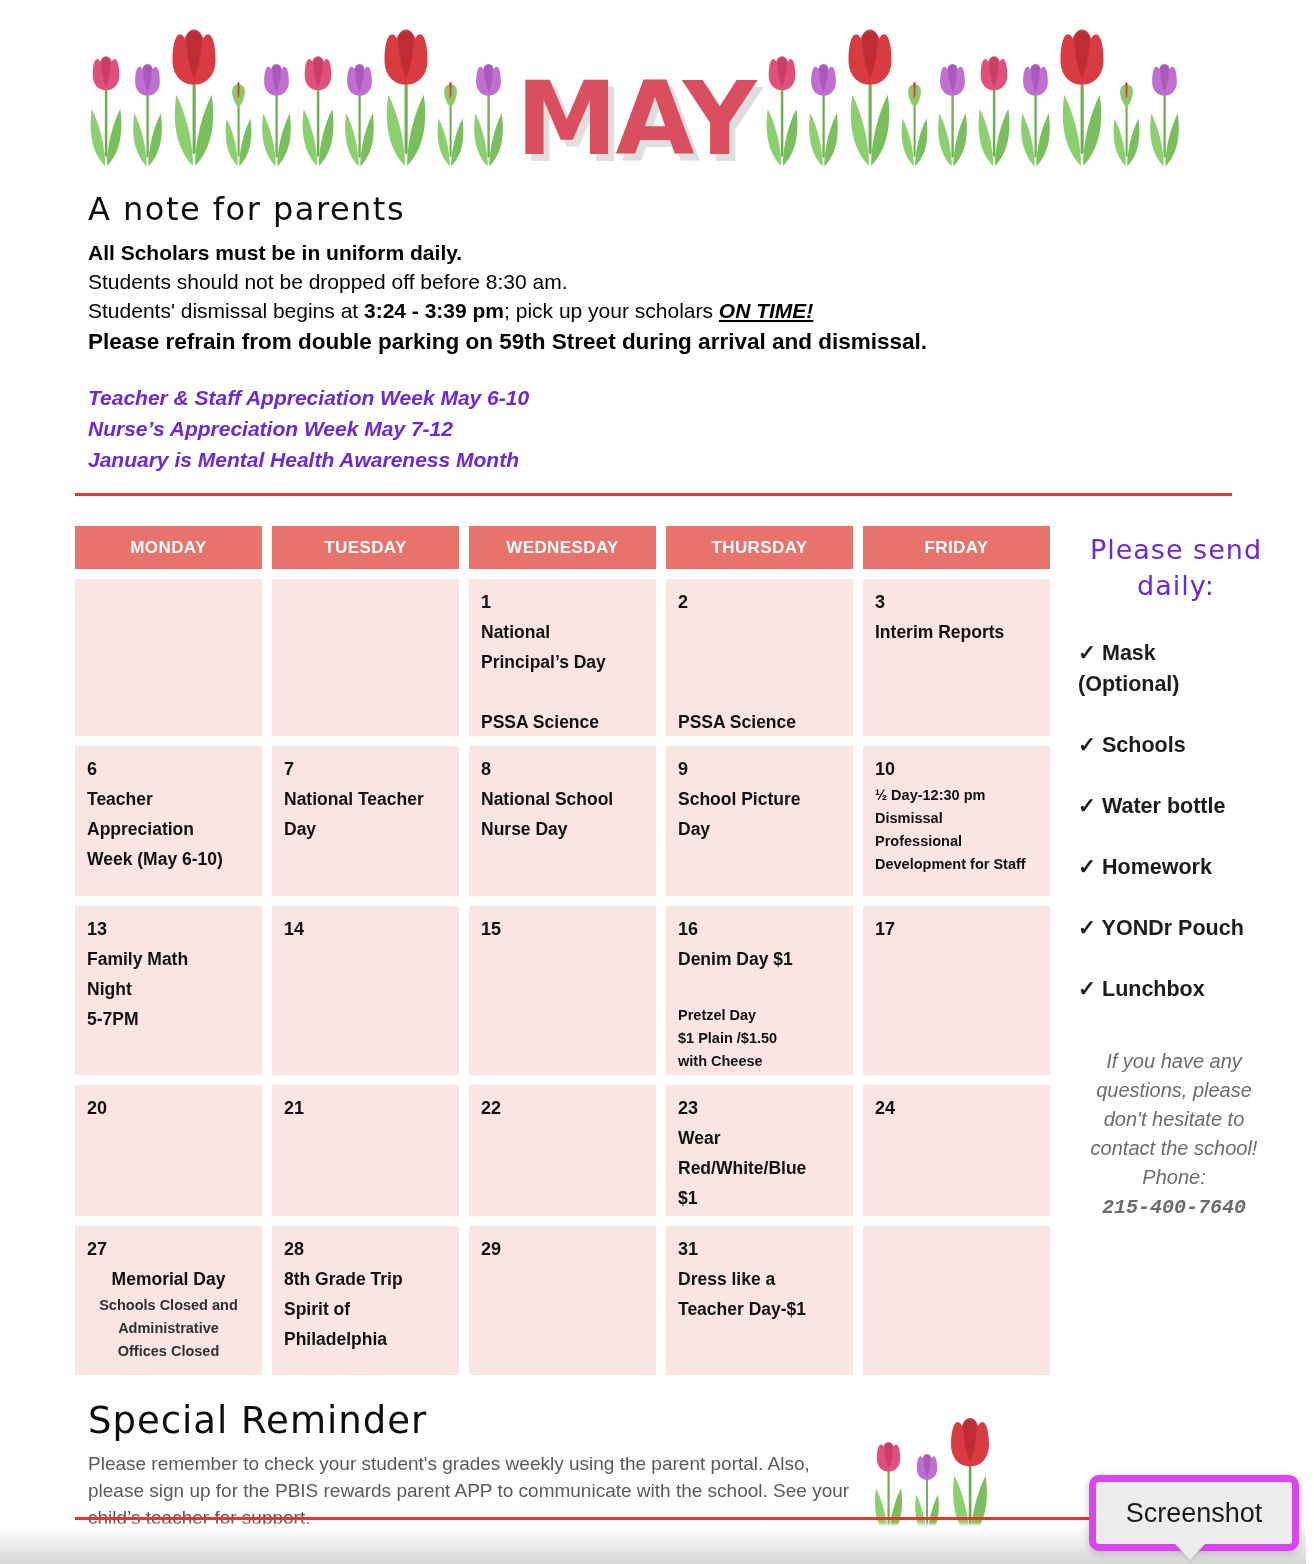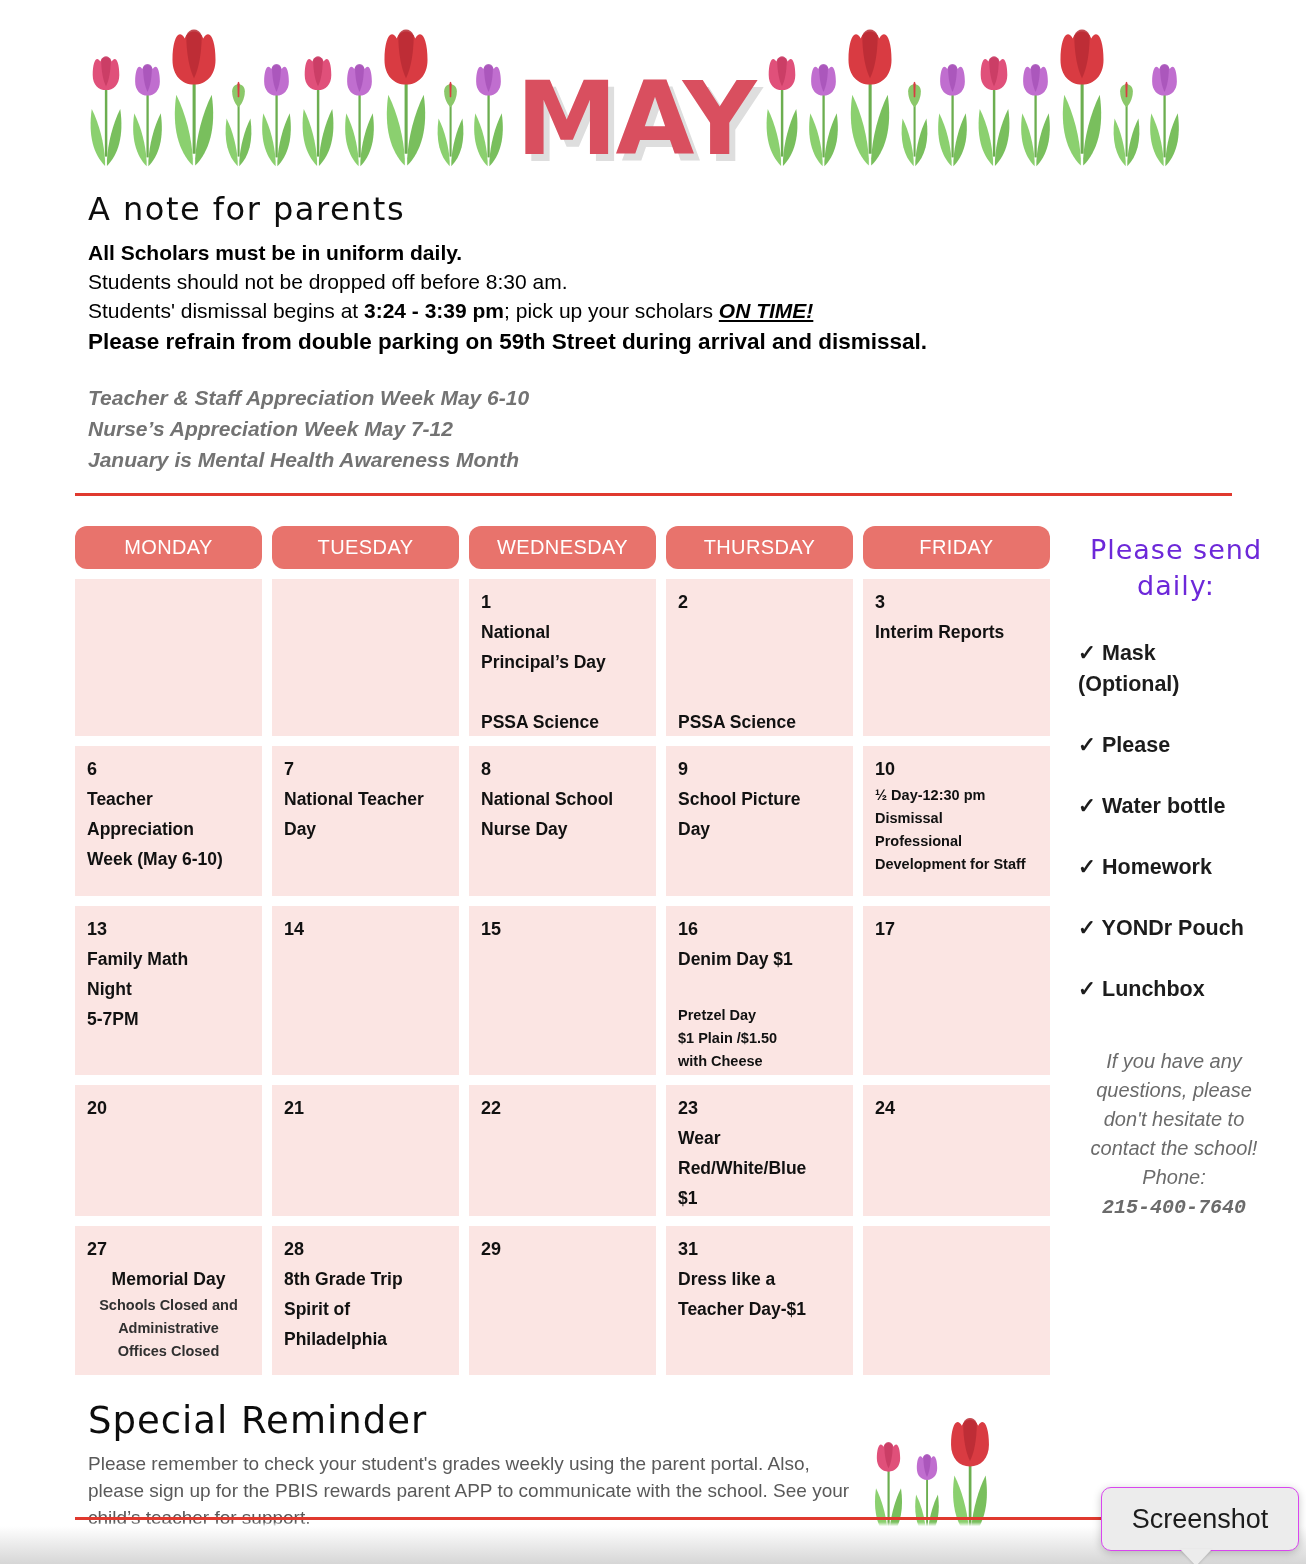--- a/index.html
+++ b/index.html
@@ -31,35 +31,35 @@
     font-family:"DejaVu Sans",sans-serif;
     font-weight:500;font-size:32px;letter-spacing:1.5px;
     margin:0 0 10px 0;color:#0d0d0d;
   }
   .nline{margin:0;font-size:21px;line-height:29px;color:#000;}
   .nline.b{font-weight:bold;}
   .nline.big{font-weight:bold;font-size:22.5px;margin-top:2px;}
   .ontime{font-style:italic;text-decoration:underline;}
   .events{margin:26px 0 0 0;}
   .events div{
-    font-size:21px;line-height:31px;font-weight:bold;font-style:italic;color:#737373;
+    font-size:21px;line-height:31px;font-weight:bold;font-style:italic;color:#6d28d9;
   }
   .rule{height:3px;background:var(--rule,#e0392e);margin:18px 74px 0 75px;}
   
   .calrow{display:flex;margin:30px 0 0 75px;}
   .grid{
     display:grid;
     grid-template-columns:repeat(5,187px);
     grid-template-rows:43px 157px 150px 169px 131px 149px;
     gap:10px;
   }
   .dayhead{
     background:var(--coral,#e8736c);
-    color:#fff;font-weight:normal;font-size:20px;letter-spacing:.4px;
-    display:flex;align-items:center;justify-content:center;border-radius:12px;
+    color:#fff;font-weight:bold;font-size:17px;letter-spacing:.4px;
+    display:flex;align-items:center;justify-content:center;
   }
   .cell{
     background:var(--cellpink,#fbe5e3);
     padding:8px 12px 8px 12px;
     font-weight:bold;overflow:hidden;
   }
   .dnum{font-size:18px;line-height:30px;font-weight:bold;}
   .ln{font-size:17.5px;line-height:30px;font-weight:bold;}
   .ln.sm{font-size:14.5px;line-height:23px;}
   .ln.ctr{text-align:center;}
@@ -92,21 +92,21 @@
   .rsocial{font-size:19px;line-height:27px;color:#555;margin:0;font-weight:bold;}
   .rhandles{font-size:19px;line-height:27px;color:#555;margin:0;}
   .rhandles .it{font-style:italic;}
   .mini-tulips{position:absolute;left:782px;top:16px;display:flex;align-items:flex-end;gap:4px;}
   
   .bottom-rule{position:absolute;left:75px;right:73px;bottom:44px;height:3px;background:var(--rule,#e0392e);}
   .fade{position:absolute;left:0;right:0;bottom:0;height:42px;
     background:linear-gradient(180deg,rgba(255,255,255,0) 0%,#ffffff 10%,#d6d6d6 100%);}
   .tooltip{
     position:absolute;right:7px;bottom:13px;width:196px;height:62px;
-    background:#ececec;border:1px solid #d946ef;border-radius:10px;
+    background:#ececec;border:7px solid #d946ef;border-radius:10px;
     box-shadow:0 2px 8px rgba(0,0,0,.22);
     font-size:27px;color:#1c1c1c;text-align:center;line-height:62px;
     z-index:5;
   }
   .tooltip::after{
     content:"";position:absolute;top:100%;left:78px;margin-top:-1px;
     border:16px solid transparent;border-top:17px solid #ececec;
     filter:drop-shadow(0 1px 1px rgba(0,0,0,.15));
   }
 </style>
@@ -426,21 +426,21 @@
           <div class="dnum">31</div>
           <div class="ln">Dress like a</div>
           <div class="ln">Teacher Day-$1</div>
         </div>
         <div class="cell"></div>
       </div>
     <aside class="sidebar">
       <h3>Please send daily:</h3>
       <ul class="checklist" id="checklist">
           <li><span>✓ </span><span>Mask (Optional)</span></li>
-          <li><span>✓ </span><span>Please</span></li>
+          <li><span>✓ </span><span>Schools</span></li>
           <li><span>✓ </span><span>Water bottle</span></li>
           <li><span>✓ </span><span>Homework</span></li>
           <li><span>✓ </span><span>YONDr Pouch</span></li>
           <li><span>✓ </span><span>Lunchbox</span></li>
         </ul>
       <p class="squestion"><span>If you have any questions, please don't hesitate to contact the school!  Phone:</span><br><span class="phone">215-400-7640</span></p>
     </aside>
   </div>
 
   <section class="reminder">

